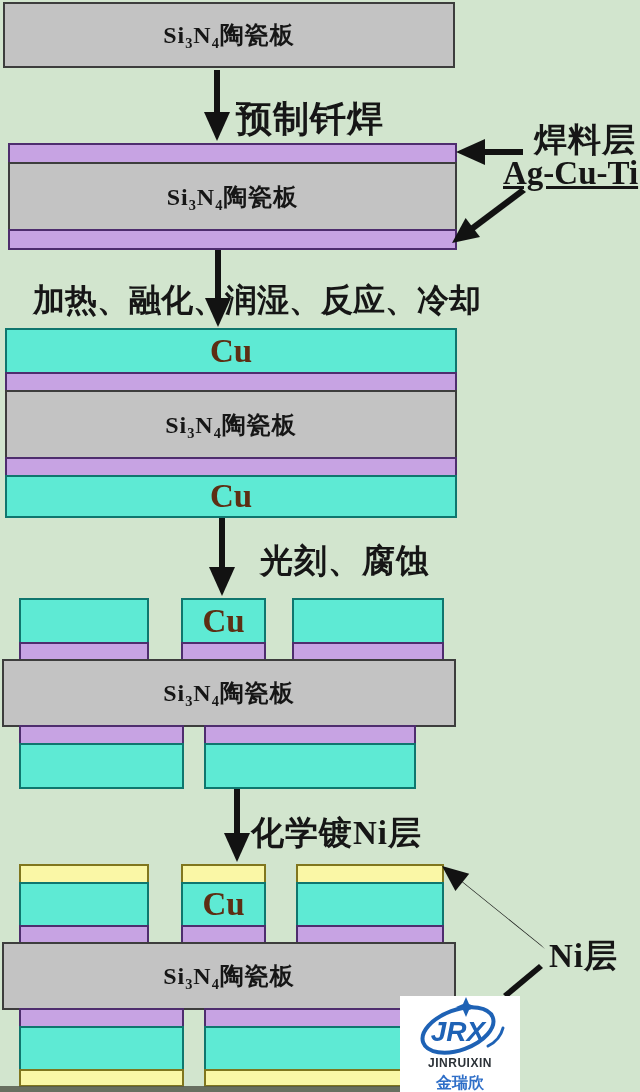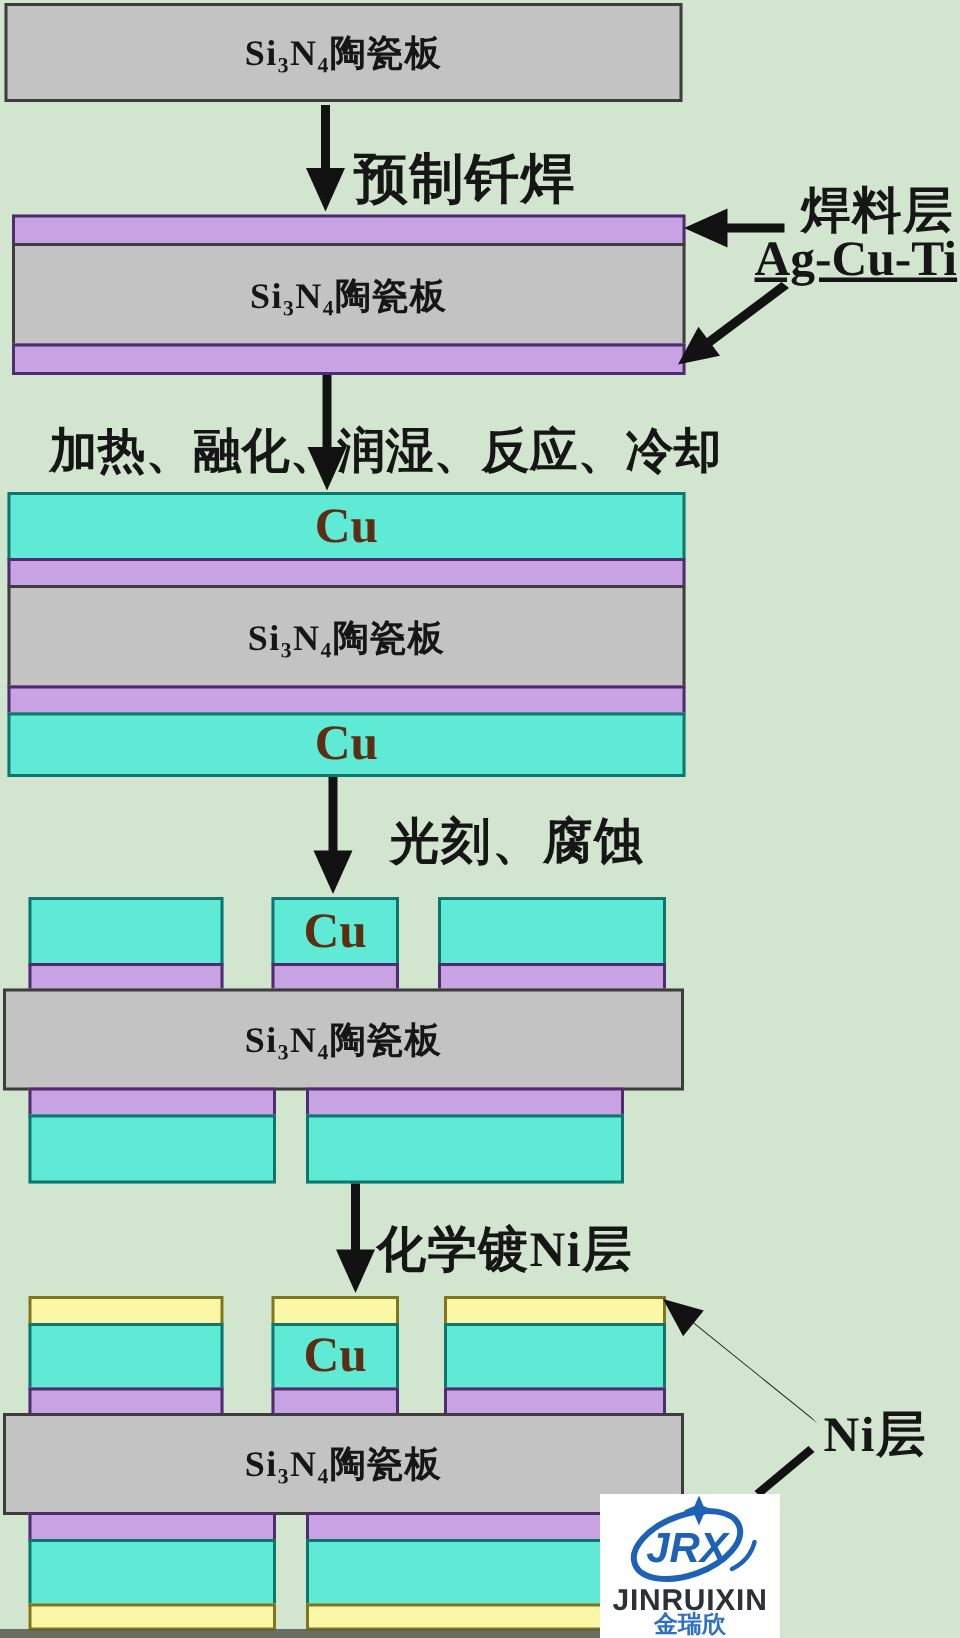--- a/index.html
+++ b/index.html
@@ -22,21 +22,21 @@
     white-space:nowrap;z-index:2;letter-spacing:1px;
   }
   .overlay{position:absolute;left:0;top:0;z-index:3;pointer-events:none;}
   .logo-box{
     position:absolute;left:400px;top:996px;width:120px;height:96px;
     background:#ffffff;z-index:10;text-align:center;
   }
   .logo-en{
     position:absolute;left:0;top:60px;width:120px;
     font-family:"Liberation Sans","DejaVu Sans",sans-serif;
-    font-size:20px;font-weight:bold;color:#2b3137;letter-spacing:0.5px;
+    font-size:12px;font-weight:bold;color:#2b3137;letter-spacing:0.5px;
   }
   .logo-cn{
     position:absolute;left:0;top:77px;width:120px;
     font-size:16px;font-weight:bold;color:#2f6fc8;
   }
   .bottom-shadow{
     position:absolute;left:0;top:1086px;width:487px;height:6px;
     background:#565a4c;opacity:.85;z-index:4;
   }
 </style>

